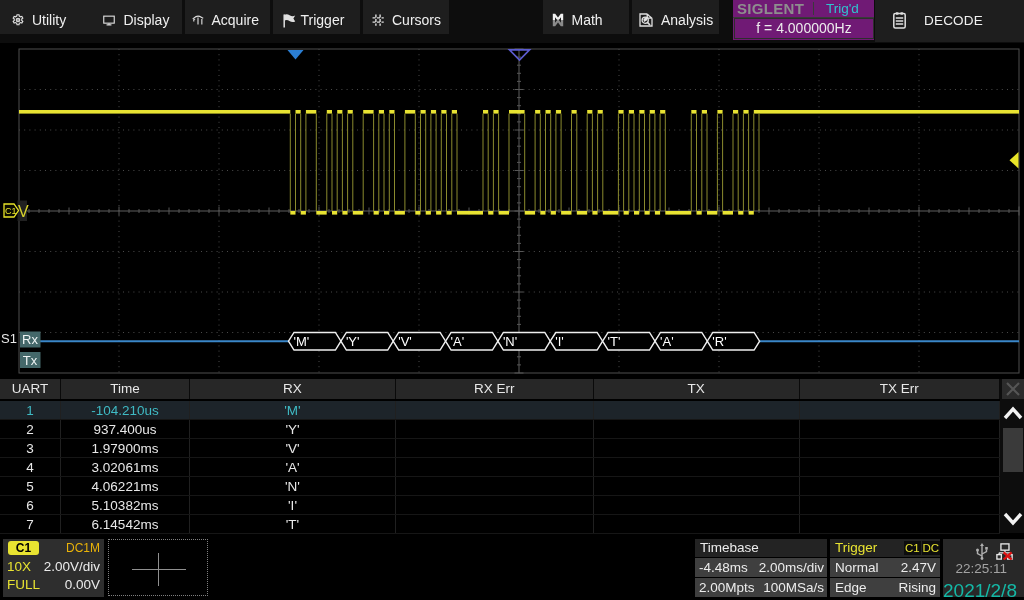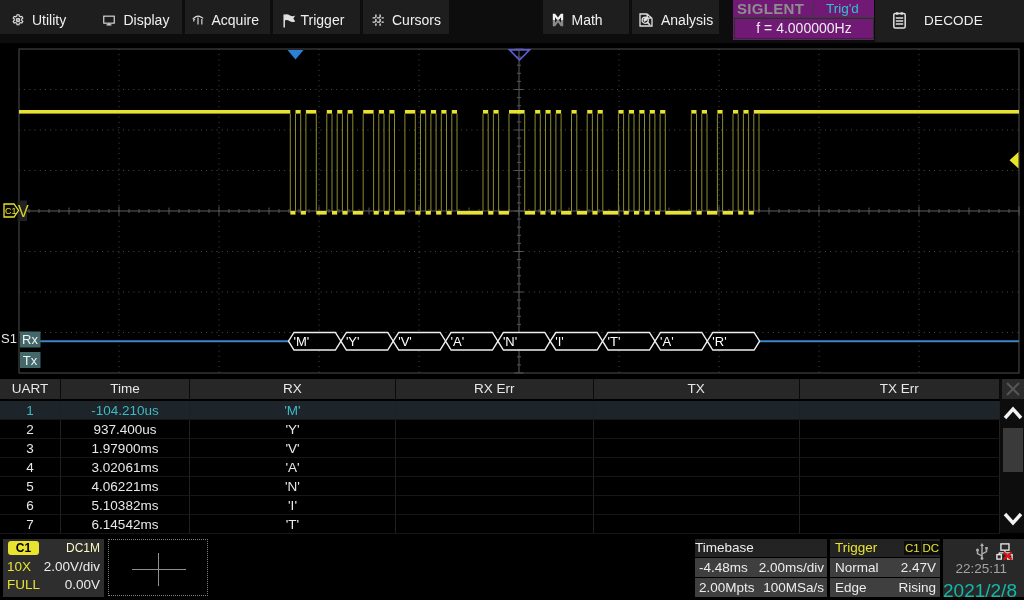--- a/index.html
+++ b/index.html
@@ -487,32 +487,32 @@
 <div style="position:absolute;left:2px;top:130px;width:22px;height:19px">
 <svg width="22" height="19">
           <path d="M3 5 L11 14 L19 5" stroke="#f2f2f2" stroke-width="3.4" fill="none"></path>
         </svg>
 </div>
 </div>
 </div>
 <div style="position:absolute;left:0;top:537px;width:1024px;height:63px;background:#000">
 <div style="position:absolute;left:3px;top:2px;width:101px;height:58px;background:#2e2e2e">
 <div style="position:absolute;left:5px;top:1.5px;width:31px;height:14px;background:#e8e331;border-radius:3px;text-align:center;line-height:14px;color:#000;font-size:12px;font-weight:bold">C1</div>
-<div style="position:absolute;right:4px;top:2px;color:#fef9c3;font-size:12px;line-height:14px">DC1M</div>
+<div style="position:absolute;right:4px;top:2px;color:#eab308;font-size:12px;line-height:14px">DC1M</div>
 <div style="position:absolute;left:4px;top:19px;color:#e8e331;font-size:13.5px;line-height:17px">10X</div>
 <div style="position:absolute;right:4px;top:19px;color:#ececec;font-size:13.5px;line-height:17px">2.00V/div</div>
 <div style="position:absolute;left:4px;top:37px;color:#e8e331;font-size:13.5px;line-height:17px">FULL</div>
 <div style="position:absolute;right:4px;top:37px;color:#ececec;font-size:13.5px;line-height:17px">0.00V</div>
 </div>
 <div style="position:absolute;left:108px;top:2px;width:100px;height:57px;border:1px dotted #808080;box-sizing:border-box">
 <div style="position:absolute;left:23px;top:29px;width:54px;height:1px;background:#909090"></div>
 <div style="position:absolute;left:49px;top:13px;width:1px;height:33px;background:#909090"></div>
 </div>
 <div style="position:absolute;left:695px;top:2px;width:132px;height:58px">
-<div style="position:absolute;left:0;top:0;width:132px;height:18px;background:#232323;color:#ececec;font-size:13.5px;line-height:18px"><span style="">Timebase</span></div>
+<div style="position:absolute;left:0;top:0;width:132px;height:18px;background:#232323;color:#ececec;font-size:13.5px;line-height:18px"><span style="margin-left:5px">Timebase</span></div>
 <div style="position:absolute;left:0;top:19px;width:132px;height:19px;background:#3f3f3f;color:#ececec;font-size:13.5px;line-height:19px">
         <span style="position:absolute;left:4px">-4.48ms</span>
         <span style="position:absolute;right:3px">2.00ms/div</span>
       </div>
 <div style="position:absolute;left:0;top:39px;width:132px;height:19px;background:#3f3f3f;color:#ececec;font-size:13.5px;line-height:19px">
         <span style="position:absolute;left:4px">2.00Mpts</span>
         <span style="position:absolute;right:3px">100MSa/s</span>
       </div>
 </div>
 <div style="position:absolute;left:830px;top:2px;width:110px;height:58px">

